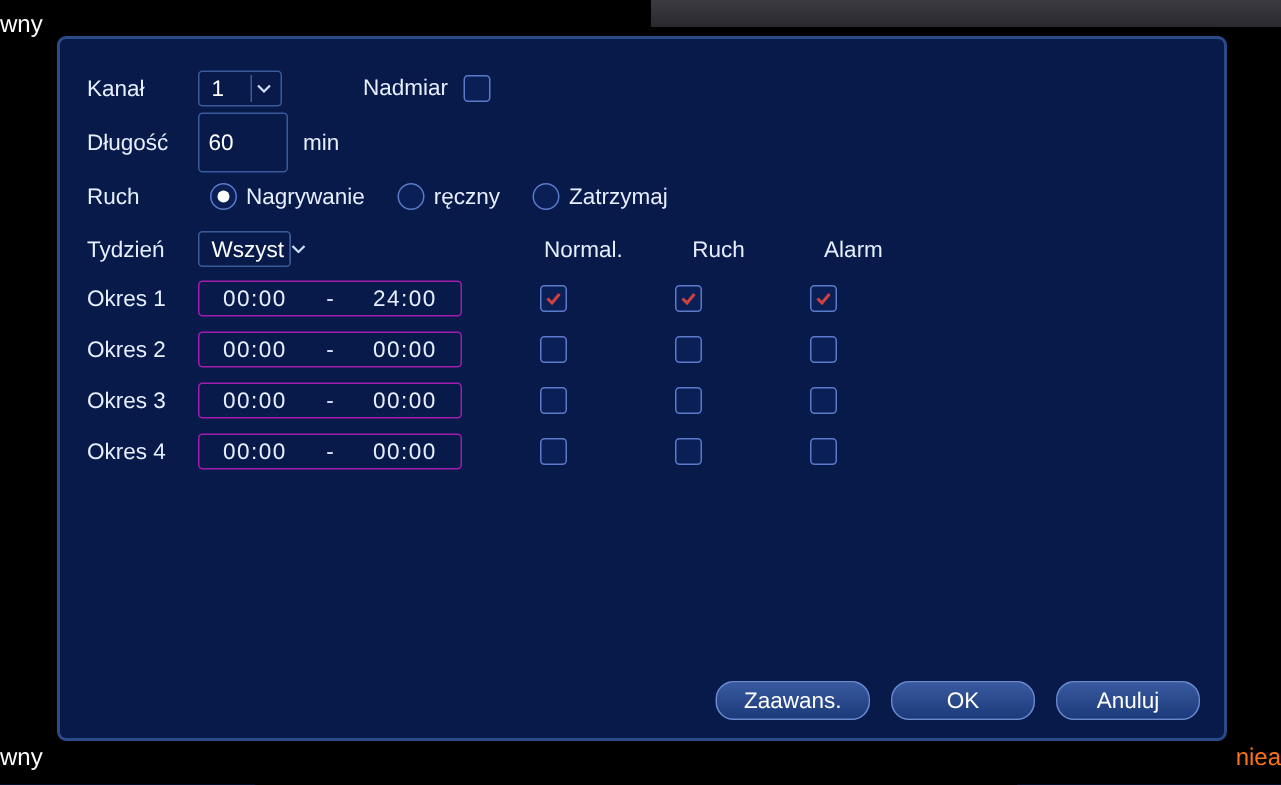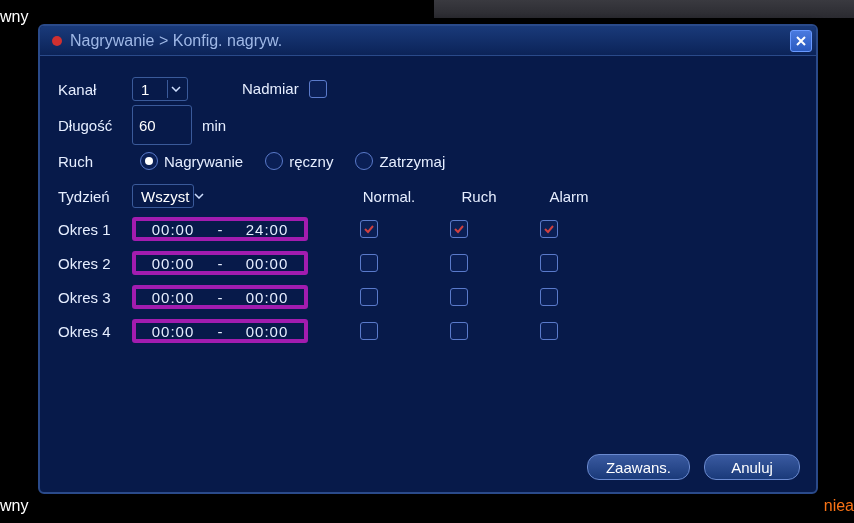--- a/index.html
+++ b/index.html
@@ -83,21 +83,21 @@
     .radio { border-radius: 50%; }
     .radio .dot { width: 8px; height: 8px; border-radius:50%; background:#fff; }
     .check-mark { width:12px; height:12px; }
     .row-mode { gap: 8px; }
     .row-mode .opt { display:inline-flex; align-items:center; gap:6px; margin-right:14px; }
     .col-headers { display:flex; align-items:center; margin-bottom:8px; }
     .col-headers .col { width: 90px; text-align:center; }
     .period-row { display:flex; align-items:center; margin-bottom:8px; height:26px;}
     .period-label { width: 74px; }
     .time-box {
-      background:#071a4a; border:4px solid #a21caf; border-radius:3px;
+      background:#071a4a; border:1px solid #a21caf; border-radius:3px;
       height:24px; display:inline-flex; align-items:center; padding:0 8px;
       width: 176px; justify-content:space-between;
     }
     .time-box .t { width:58px; text-align:center; letter-spacing:1px;}
     .time-box .dash { width:14px; text-align:center; color:#e6eeff;}
     .cb-col { width: 90px; display:flex; align-items:center; }
     .footer {
       position:absolute; bottom:12px; right:16px;
       display:flex; gap:14px;
     }
@@ -116,34 +116,20 @@
   </style>
 </head>
 <body>
 
 <span class="bg-text-left">wny</span>
 <span class="bg-text-left2">wny</span>
 <span class="bg-text-right">niea</span>
 <div class="bg-camera"></div>
 
 <div class="dialog">
-  <div class="titlebar">
-    <span class="title-icon">
-      <svg viewBox="0 0 14 14">
-          <circle cx="7" cy="7" r="5" fill="#d03030"></circle>
-          <rect x="2" y="2" width="10" height="10" fill="none" stroke="#888" stroke-width="0"></rect>
-        </svg>
-    </span>
-    <span class="title-text">Nagrywanie &gt; Konfig. nagryw.</span>
-    <div class="close-btn">
-      <svg viewBox="0 0 12 12">
-          <path d="M2 2 L10 10 M10 2 L2 10" stroke="#fff" stroke-width="2" fill="none"></path>
-        </svg>
-    </div>
-  </div>
 
   <div class="content">
 
     <div class="row">
       <span class="label">Kanał</span>
       <div class="select" style="width:56px;">
         <span class="val">1</span>
         <span class="arrow">
           <svg width="10" height="6" viewBox="0 0 10 6">
               <path d="M1 1 L5 5 L9 1" stroke="#cfdfff" stroke-width="1.5" fill="none"></path>
@@ -286,15 +272,16 @@
         </span>
       <span class="cb-col">
           <span class="checkbox unchecked"></span>
         </span>
     </div>
 
   </div>
 
   <div class="footer">
     <div class="btn">Zaawans.</div>
+    <div class="btn">OK</div>
     <div class="btn">Anuluj</div>
   </div>
 </div>
 
 </body></html>

